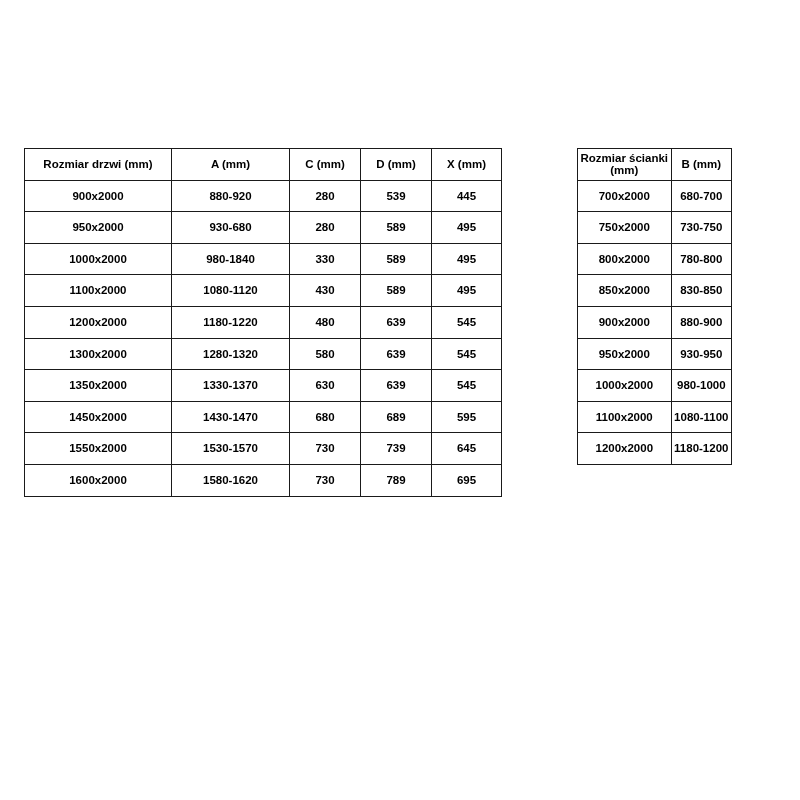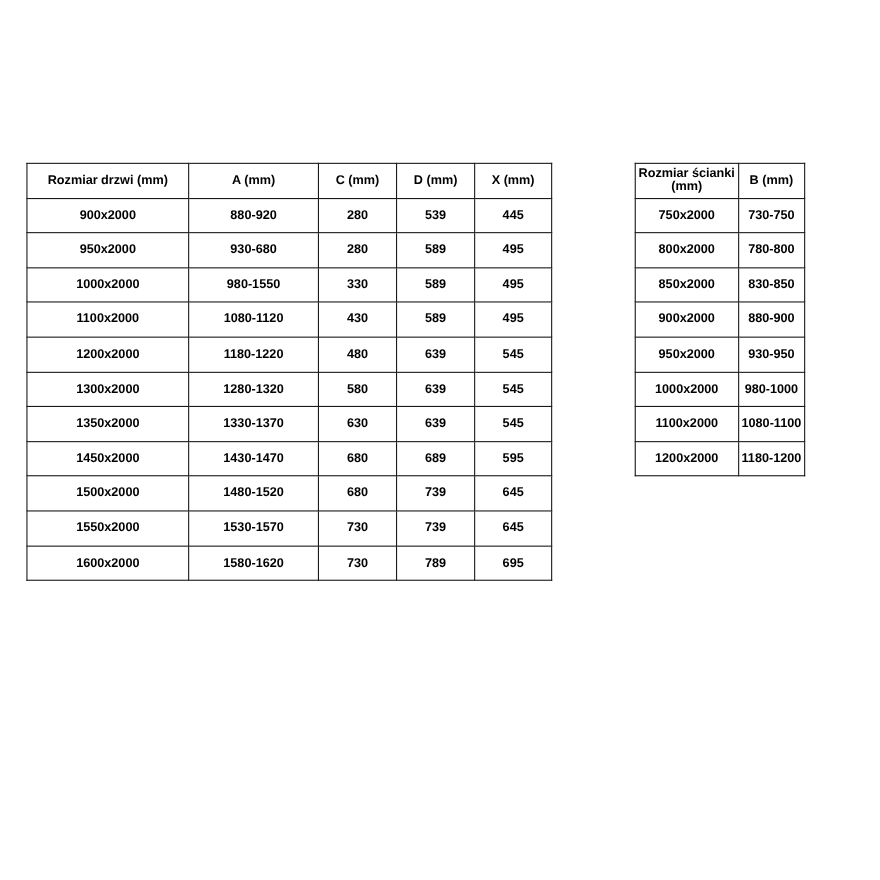--- a/index.html
+++ b/index.html
@@ -97,21 +97,21 @@
         </tr>
         <tr>
           <td>950x2000</td>
           <td>930-680</td>
           <td>280</td>
           <td>589</td>
           <td>495</td>
         </tr>
         <tr>
           <td>1000x2000</td>
-          <td>980-1550</td>
+          <td>980-1840</td>
           <td>330</td>
           <td>589</td>
           <td>495</td>
         </tr>
         <tr>
           <td>1100x2000</td>
           <td>1080-1120</td>
           <td>430</td>
           <td>589</td>
           <td>495</td>
@@ -136,27 +136,20 @@
           <td>630</td>
           <td>639</td>
           <td>545</td>
         </tr>
         <tr>
           <td>1450x2000</td>
           <td>1430-1470</td>
           <td>680</td>
           <td>689</td>
           <td>595</td>
-        </tr>
-        <tr>
-          <td>1500x2000</td>
-          <td>1480-1520</td>
-          <td>680</td>
-          <td>739</td>
-          <td>645</td>
         </tr>
         <tr>
           <td>1550x2000</td>
           <td>1530-1570</td>
           <td>730</td>
           <td>739</td>
           <td>645</td>
         </tr>
         <tr>
           <td>1600x2000</td>
@@ -176,20 +169,24 @@
           <col class="w1">
       </colgroup>
       <thead>
         <tr>
           <th>Rozmiar ścianki (mm)</th>
           <th>B (mm)</th>
         </tr>
       </thead>
       <tbody>
         <tr>
+          <td>700x2000</td>
+          <td>680-700</td>
+        </tr>
+        <tr>
           <td>750x2000</td>
           <td>730-750</td>
         </tr>
         <tr>
           <td>800x2000</td>
           <td>780-800</td>
         </tr>
         <tr>
           <td>850x2000</td>
           <td>830-850</td>

